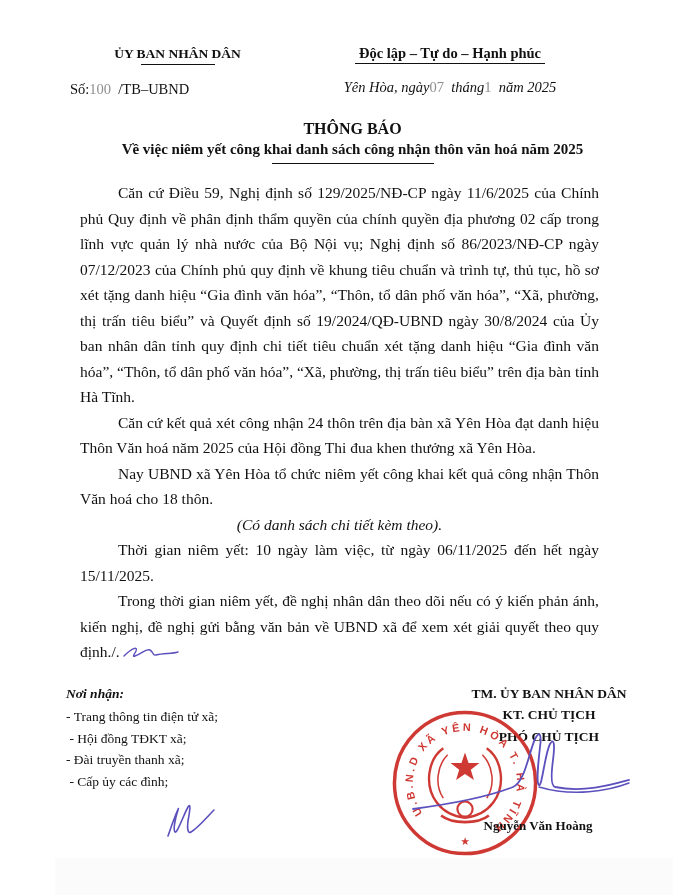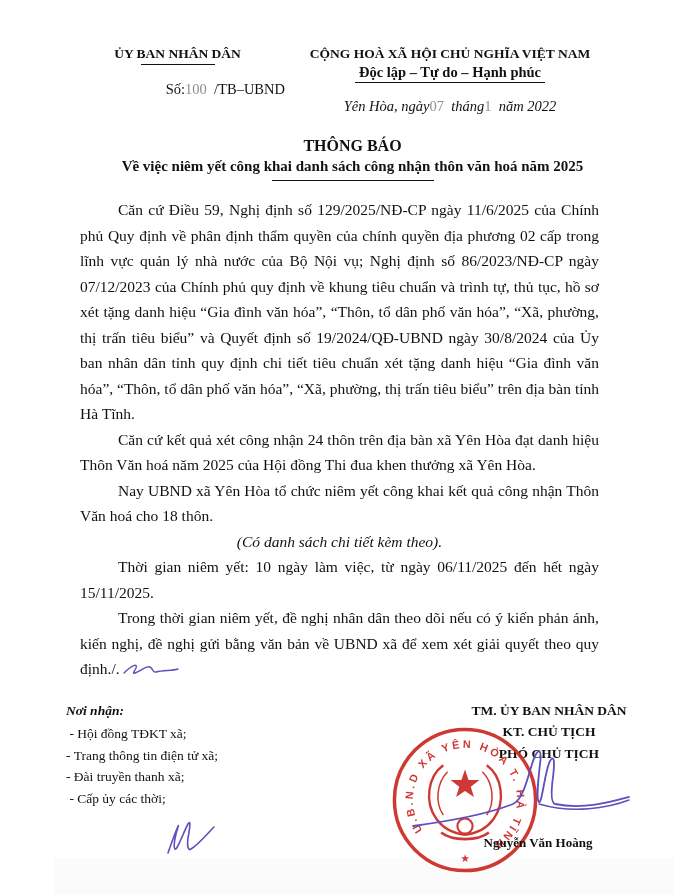--- a/index.html
+++ b/index.html
@@ -8,21 +8,21 @@
     position:relative; width:673px; height:895px; margin:6px auto;
     background:#ffffff; overflow:hidden;
     font-family:"Liberation Serif","DejaVu Serif",serif;
     color:#111;
   }
   
   .header-row { display:flex; justify-content:space-between; padding:38px 58px 0 70px; }
   .header-left { width:215px; text-align:center; }
   .header-left .org-line { font-weight:bold; font-size:13.5px; line-height:19px; }
   .hl-underline { width:74px; border-bottom:1.4px solid #111; margin:1px auto 0 auto; }
-  .doc-number { margin-top:16px; font-size:14.5px; text-align:right; }
+  .doc-number { margin-top:16px; font-size:14.5px; text-align:left; }
   .gray-num { color:#8e8e8e; font-style:normal; }
   .header-right { width:330px; text-align:center; }
   .header-right .nation-line { font-weight:bold; font-size:13.5px; line-height:19px; }
   .motto-wrap { display:inline-block; font-weight:bold; font-size:14.5px;
     border-bottom:1.6px solid #111; padding:0 4px 1px 4px; }
   .dateline { margin-top:15px; font-style:italic; font-size:14.5px; }
   
   .title-block { text-align:center; margin-top:22px;padding-left:32px; }
   .title-main { font-weight:bold; font-size:16px; }
   .title-sub  { font-weight:bold; font-size:15px; margin-top:3px; }
@@ -54,24 +54,23 @@
 
   <div class="header-row">
     <div class="header-left">
       <div class="org-line">ỦY BAN NHÂN DÂN</div>
       <div class="hl-underline"></div>
       <div class="doc-number">
         <span>Số:</span><span class="gray-num">100</span>&nbsp;&nbsp;<span>/TB–UBND</span>
       </div>
     </div>
     <div class="header-right">
-      <div class="nation-line">CỘNG HOÀ XÃ HỘI CHỦ NGHĨA VIỆT NAM</div>
       <div><span class="motto-wrap">Độc lập – Tự do – Hạnh phúc</span></div>
       <div class="dateline">
-        <span>Yên Hòa, ngày</span><span class="gray-num">07</span>&nbsp;&nbsp;<span>tháng</span><span class="gray-num">1</span>&nbsp;&nbsp;<span>năm 2022</span>
+        <span>Yên Hòa, ngày</span><span class="gray-num">07</span>&nbsp;&nbsp;<span>tháng</span><span class="gray-num">1</span>&nbsp;&nbsp;<span>năm 2025</span>
       </div>
     </div>
   </div>
 
   <div class="title-block">
     <div class="title-main">THÔNG BÁO</div>
     <div class="title-sub">Về việc niêm yết công khai danh sách công nhận thôn văn hoá năm 2025</div>
     <div class="title-underline"></div>
   </div>
 
@@ -82,24 +81,24 @@
     <p class="note-line">(Có danh sách chi tiết kèm theo).</p>
     <p>Thời gian niêm yết: 10 ngày làm việc, từ ngày 06/11/2025 đến hết ngày 15/11/2025.</p>
     <p><span>Trong thời gian niêm yết, đề nghị nhân dân theo dõi nếu có ý kiến phản ánh, kiến nghị, đề nghị gửi bằng văn bản về UBND xã để xem xét giải quyết theo quy định./.</span><svg class="inline-scribble" width="58" height="16" viewBox="0 0 58 16">
           <path d="M 2 12 C 10 4 16 2 14 7 C 12 11 10 13 13 12 C 20 10 24 4 28 6 C 32 8 30 12 34 11 C 42 9 50 10 56 8" fill="none" stroke="#5b50bd" stroke-width="1.4" stroke-linecap="round"></path>
         </svg></p>
   </div>
 
   <div class="footer-row">
     <div class="recipients">
       <div class="recipients-heading">Nơi nhận:</div>
+      <div class="recipient-item">- Trang thông tin điện tử xã;</div>
       <div class="recipient-item"> - Hội đồng TĐKT xã;</div>
-      <div class="recipient-item">- Trang thông tin điện tử xã;</div>
       <div class="recipient-item">- Đài truyền thanh xã;</div>
-      <div class="recipient-item"> - Cấp ủy các thời;</div>
+      <div class="recipient-item"> - Cấp ủy các đình;</div>
       <svg class="left-scribble" width="72" height="52" viewBox="0 0 72 52">
         <path d="M 10 42 C 16 24 22 10 20 16 C 17 25 15 36 17 38 C 19 40 26 20 30 13 C 33 8 32 16 30 27 C 29 35 30 40 33 38 C 40 34 48 24 56 16" fill="none" stroke="#5b50bd" stroke-width="1.6" stroke-linecap="round"></path>
       </svg>
     </div>
 
     <div class="sign-col">
       <div class="tm-lines">
         <div>TM. ỦY BAN NHÂN DÂN</div>
         <div>KT. CHỦ TỊCH</div>
         <div>PHÓ CHỦ TỊCH</div>

